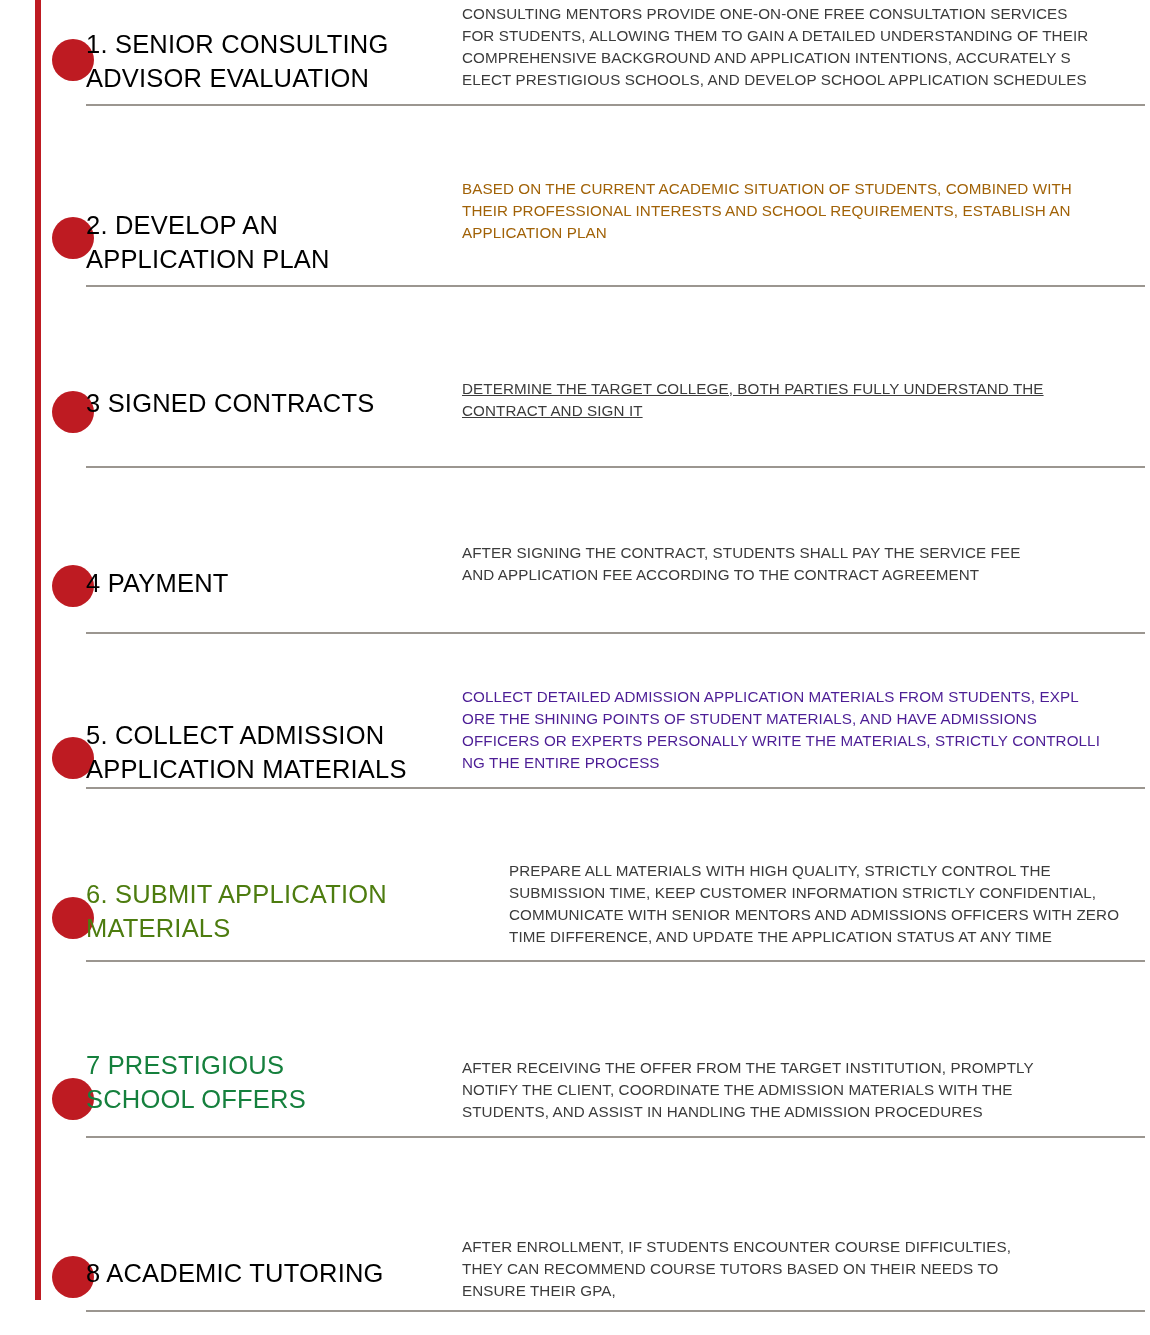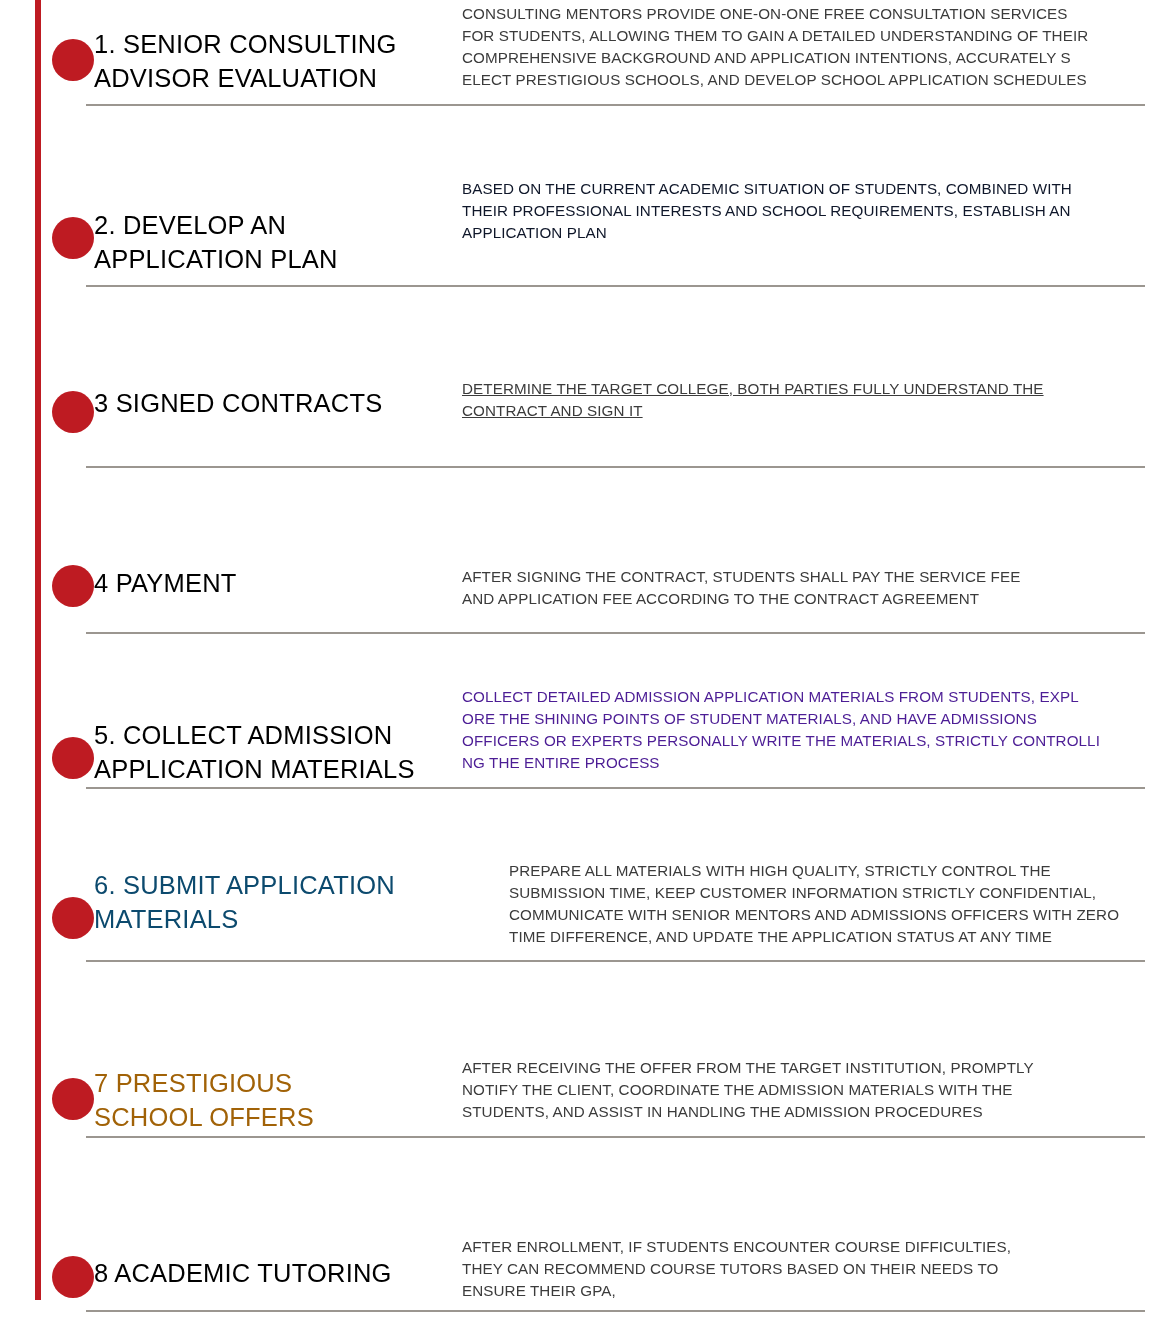--- a/index.html
+++ b/index.html
@@ -42,21 +42,21 @@
     width: 1150px;
     height: 1335px;
   }
   .step {
     position: absolute;
     left: 0;
     width: 1150px;
   }
   .step-title {
     position: absolute;
-    left: 94px;
+    left: 86px;
     width: 360px;
     font-size: 25.5px;
     line-height: 34px;
     letter-spacing: 0.2px;
     color: #000000;
     white-space: pre-line;
   }
   .step-desc {
     position: absolute;
     left: 462px;
@@ -82,21 +82,21 @@
 
   .step-2 .step-title   { top: 208px; }
   .step-2 .step-desc    { top: 178px; }
   .step-2 .step-divider { top: 285px; }
 
   .step-3 .step-title   { top: 386px; }
   .step-3 .step-desc    { top: 378px; }
   .step-3 .step-divider { top: 466px; }
 
   .step-4 .step-title   { top: 566px; }
-  .step-4 .step-desc    { top: 566px; }
+  .step-4 .step-desc    { top: 542px; }
   .step-4 .step-divider { top: 632px; }
 
   .step-5 .step-title   { top: 718px; }
   .step-5 .step-desc    { top: 686px; }
   .step-5 .step-divider { top: 787px; }
 
   .step-6 .step-title   { top: 868px; }
   .step-6 .step-desc    { top: 860px; }
   .step-6 .step-divider { top: 960px; }
 
@@ -130,21 +130,21 @@
     <div class="step-desc" style="color: rgb(59, 59, 59);">CONSULTING MENTORS PROVIDE ONE-ON-ONE FREE CONSULTATION SERVICES
 FOR STUDENTS, ALLOWING THEM TO GAIN A DETAILED UNDERSTANDING OF THEIR
 COMPREHENSIVE BACKGROUND AND APPLICATION INTENTIONS, ACCURATELY S
 ELECT PRESTIGIOUS SCHOOLS, AND DEVELOP SCHOOL APPLICATION SCHEDULES</div>
     <div class="step-divider" style="background: rgb(155, 150, 144);"></div>
   </div>
 
   <div class="step step-2">
     <div class="step-title" style="color: rgb(0, 0, 0);">2. DEVELOP AN
 APPLICATION PLAN</div>
-    <div class="step-desc" style="color: #0f172a;">BASED ON THE CURRENT ACADEMIC SITUATION OF STUDENTS, COMBINED WITH
+    <div class="step-desc" style="color: #a16207;">BASED ON THE CURRENT ACADEMIC SITUATION OF STUDENTS, COMBINED WITH
 THEIR PROFESSIONAL INTERESTS AND SCHOOL REQUIREMENTS, ESTABLISH AN
 APPLICATION PLAN</div>
     <div class="step-divider" style="background: rgb(155, 150, 144);"></div>
   </div>
 
   <div class="step step-3">
     <div class="step-title" style="color: rgb(0, 0, 0);">3 SIGNED CONTRACTS</div>
     <div class="step-desc" style="color: rgb(59, 59, 59); text-decoration: underline;">DETERMINE THE TARGET COLLEGE, BOTH PARTIES FULLY UNDERSTAND THE
 CONTRACT AND SIGN IT</div>
     <div class="step-divider" style="background: rgb(155, 150, 144);"></div>
@@ -161,31 +161,31 @@
     <div class="step-title" style="color: rgb(0, 0, 0);">5. COLLECT ADMISSION
 APPLICATION MATERIALS</div>
     <div class="step-desc" style="color: #4c1d95;">COLLECT DETAILED ADMISSION APPLICATION MATERIALS FROM STUDENTS, EXPL
 ORE THE SHINING POINTS OF STUDENT MATERIALS, AND HAVE ADMISSIONS
 OFFICERS OR EXPERTS PERSONALLY WRITE THE MATERIALS, STRICTLY CONTROLLI
 NG THE ENTIRE PROCESS</div>
     <div class="step-divider" style="background: rgb(155, 150, 144);"></div>
   </div>
 
   <div class="step step-6">
-    <div class="step-title" style="color: #0c4a6e;">6. SUBMIT APPLICATION
+    <div class="step-title" style="color: #4d7c0f; margin-top: 9px;">6. SUBMIT APPLICATION
 MATERIALS</div>
     <div class="step-desc" style="color: rgb(59, 59, 59); margin-left: 47px;">PREPARE ALL MATERIALS WITH HIGH QUALITY, STRICTLY CONTROL THE
 SUBMISSION TIME, KEEP CUSTOMER INFORMATION STRICTLY CONFIDENTIAL,
 COMMUNICATE WITH SENIOR MENTORS AND ADMISSIONS OFFICERS WITH ZERO
 TIME DIFFERENCE, AND UPDATE THE APPLICATION STATUS AT ANY TIME</div>
     <div class="step-divider" style="background: rgb(155, 150, 144);"></div>
   </div>
 
   <div class="step step-7">
-    <div class="step-title" style="color: #a16207; margin-top: 18px;">7 PRESTIGIOUS
+    <div class="step-title" style="color: #15803d;">7 PRESTIGIOUS
 SCHOOL OFFERS</div>
     <div class="step-desc" style="color: rgb(59, 59, 59);">AFTER RECEIVING THE OFFER FROM THE TARGET INSTITUTION, PROMPTLY
 NOTIFY THE CLIENT, COORDINATE THE ADMISSION MATERIALS WITH THE
 STUDENTS, AND ASSIST IN HANDLING THE ADMISSION PROCEDURES</div>
     <div class="step-divider" style="background: rgb(155, 150, 144);"></div>
   </div>
 
   <div class="step step-8">
     <div class="step-title" style="color: #000000;">8 ACADEMIC TUTORING</div>
     <div class="step-desc" style="color: rgb(59, 59, 59);">AFTER ENROLLMENT, IF STUDENTS ENCOUNTER COURSE DIFFICULTIES,

